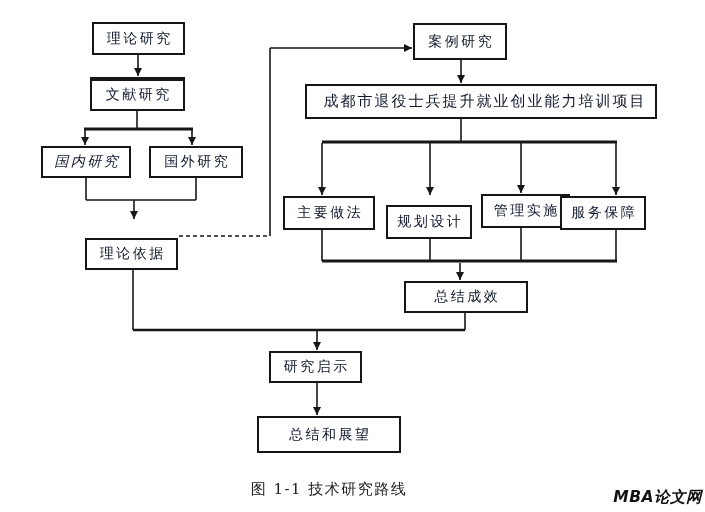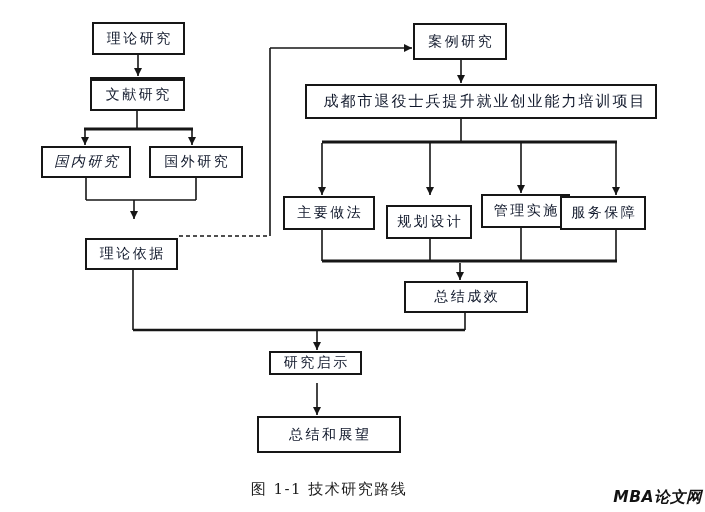--- a/index.html
+++ b/index.html
@@ -121,21 +121,21 @@
   <div class="node" style="left:283px;top:196px;width:92px;height:34px;">主要做法</div>
 
   <div class="node" style="left:386px;top:196px;width:86px;height:34px;margin-top:9px;">规划设计</div>
 
   <div class="node" style="left:481px;top:194px;width:89px;height:34px;">管理实施</div>
 
   <div class="node" style="left:560px;top:196px;width:86px;height:34px;">服务保障</div>
 
   <div class="node" style="left:404px;top:281px;width:124px;height:32px;">总结成效</div>
 
-  <div class="node" style="left:269px;top:351px;width:93px;height:24px;">研究启示</div>
+  <div class="node" style="left:269px;top:351px;width:93px;height:32px;">研究启示</div>
 
   <div class="node" style="left:257px;top:416px;width:144px;height:37px;">总结和展望</div>
 
   <div class="caption">图 1-1 技术研究路线</div>
 
   <div class="watermark">
     <div class="wm-name">MBA论文网</div>
   </div>
 
 </div>

